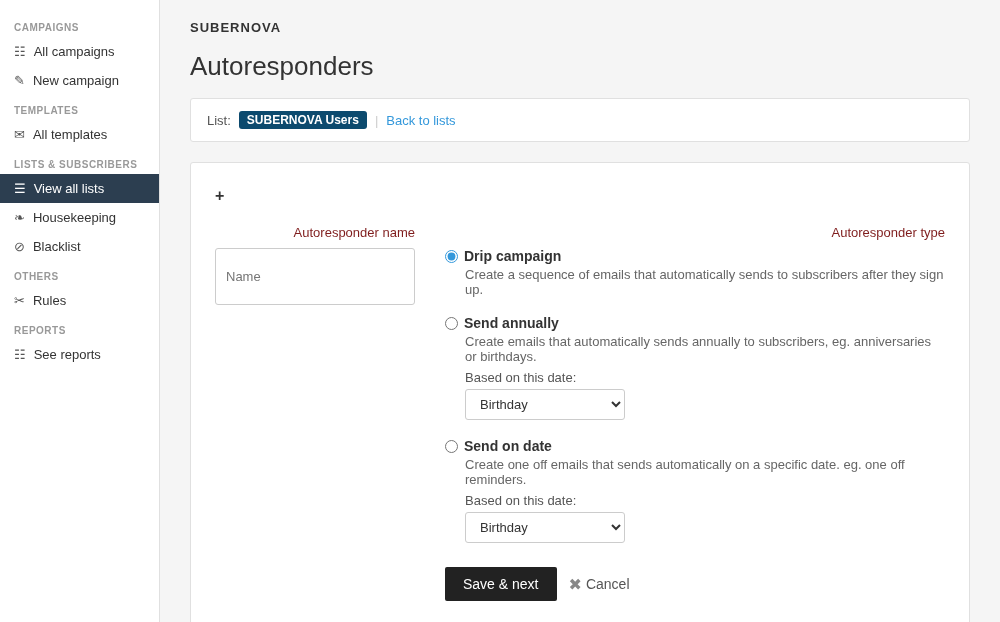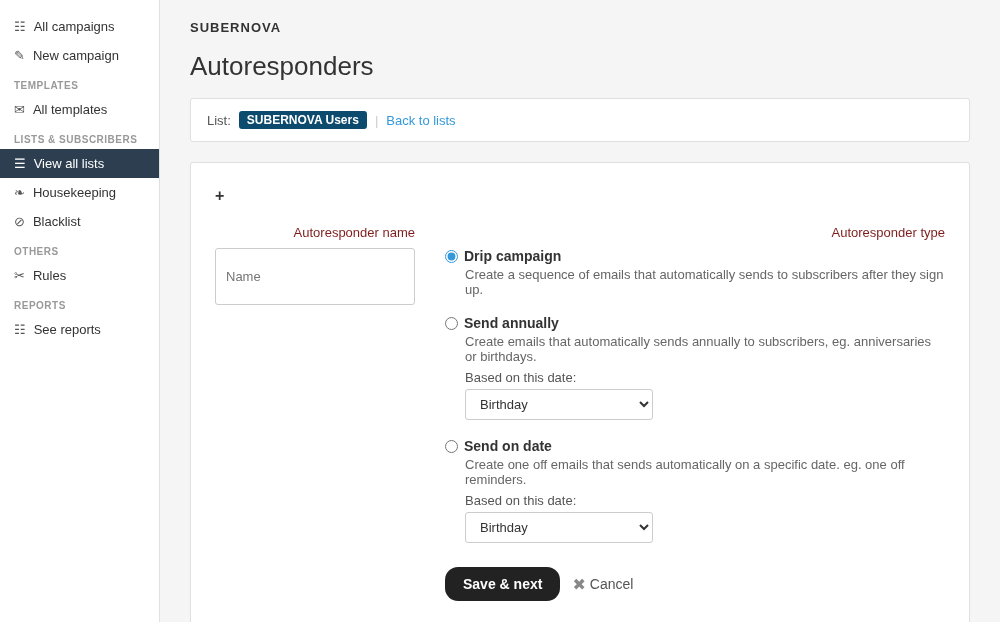--- a/index.html
+++ b/index.html
@@ -137,59 +137,60 @@
       align-items: center;
       gap: 6px;
       margin-bottom: 3px;
     }
     .radio-row input[type="radio"] { margin: 0; cursor: pointer; accent-color: #3498db; }
     .radio-label { font-size: 14px; font-weight: 600; color: #333; cursor: pointer; }
     .radio-desc { font-size: 13px; color: #666; margin-left: 20px; margin-bottom: 6px; }
     .date-label { font-size: 13px; color: #555; margin-left: 20px; margin-bottom: 4px; }
     .date-select {
       margin-left: 20px;
-      width: 188px;
+      width: 160px;
       padding: 6px 10px;
       border: 1px solid #ccc;
       border-radius: 3px;
       font-size: 13px;
       color: #333;
       background: #fff;
       cursor: pointer;
       appearance: auto;
     }
 
     
     .button-row { display: flex; align-items: center; gap: 12px; margin-top: 24px; }
     .btn-primary {
       background: #222;
       color: #fff;
       border: none;
       padding: 9px 18px;
-      border-radius: 13px;
+      border-radius: 2px;
       font-size: 14px;
-      font-weight: 700;
+      font-weight: 400;
       cursor: pointer;
     }
     .btn-cancel {
       background: none;
       border: none;
       font-size: 14px;
       color: #555;
       cursor: pointer;
       display: flex;
       align-items: center;
       gap: 4px;
     }
     .cancel-icon { font-size: 16px; color: #888; }
   </style>
 </head>
 <body>
 
 <nav id="sidebar">
+  <span class="sidebar-section-label">CAMPAIGNS</span>
   <a class="sidebar-item">
     <span class="icon-glyph">☷</span>
     <span>All campaigns</span>
   </a>
   <a class="sidebar-item">
     <span class="icon-glyph">✎</span>
     <span>New campaign</span>
   </a>
 
   <span class="sidebar-section-label">TEMPLATES</span>

